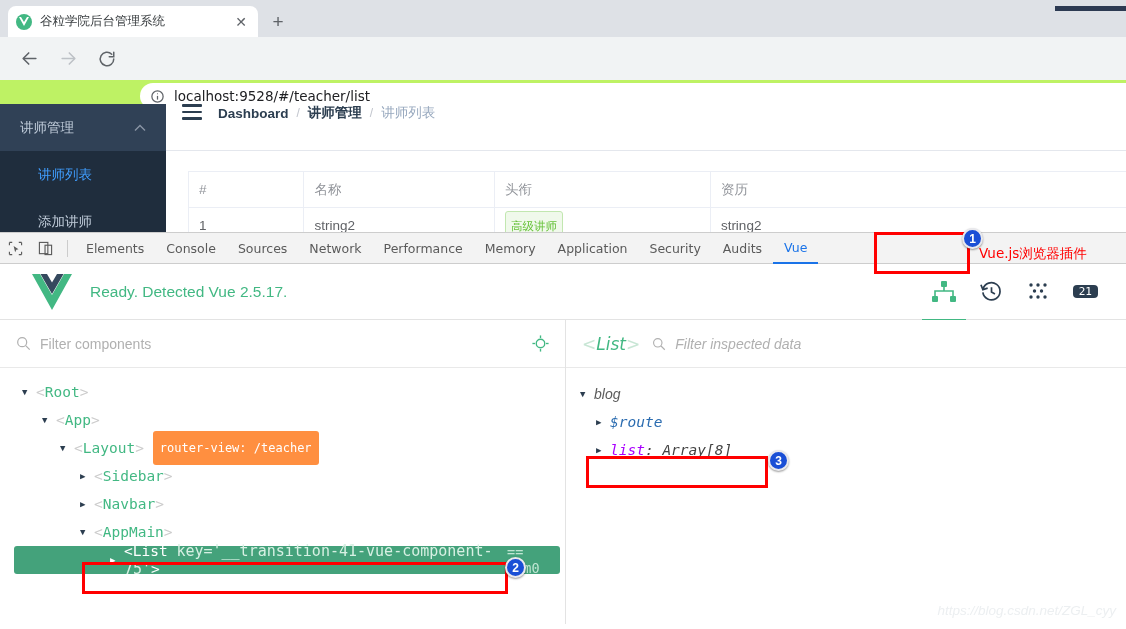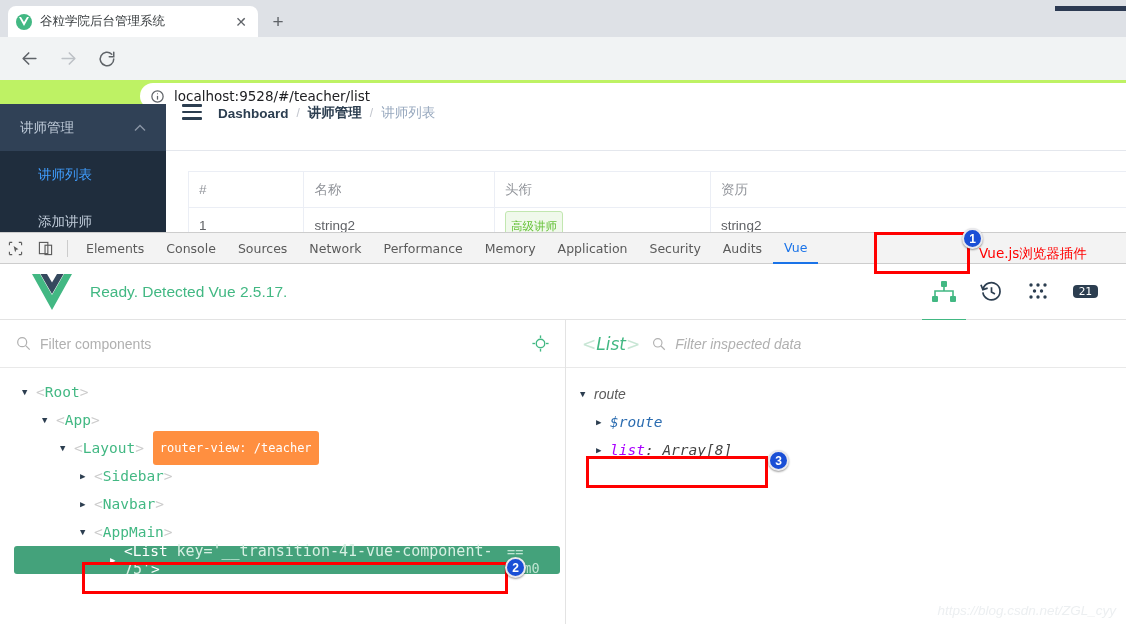--- a/index.html
+++ b/index.html
@@ -461,21 +461,21 @@
                 <circle cx="6.6" cy="6.6" r="4.8"></circle>
                 <line x1="10.3" y1="10.3" x2="14.6" y2="14.6"></line>
               </svg>
           </span>
           <span class="filter-ph">Filter inspected data</span>
         </div>
 
         <div class="data-tree">
           <div class="data-row" style="padding-left:14px">
             <span class="arrow">▼</span>
-            <span class="dlabel-plain">route</span>
+            <span class="dlabel-plain">blog</span>
           </div>
           <div class="data-row" style="padding-left:30px">
             <span class="arrow">▶</span>
             <span class="dkey-blue">$route</span>
           </div>
           <div class="data-row" style="padding-left:30px">
             <span class="arrow">▶</span>
             <span class="dkey-purple">list</span>
             <span class="dval">: Array[8]</span>
           </div>

